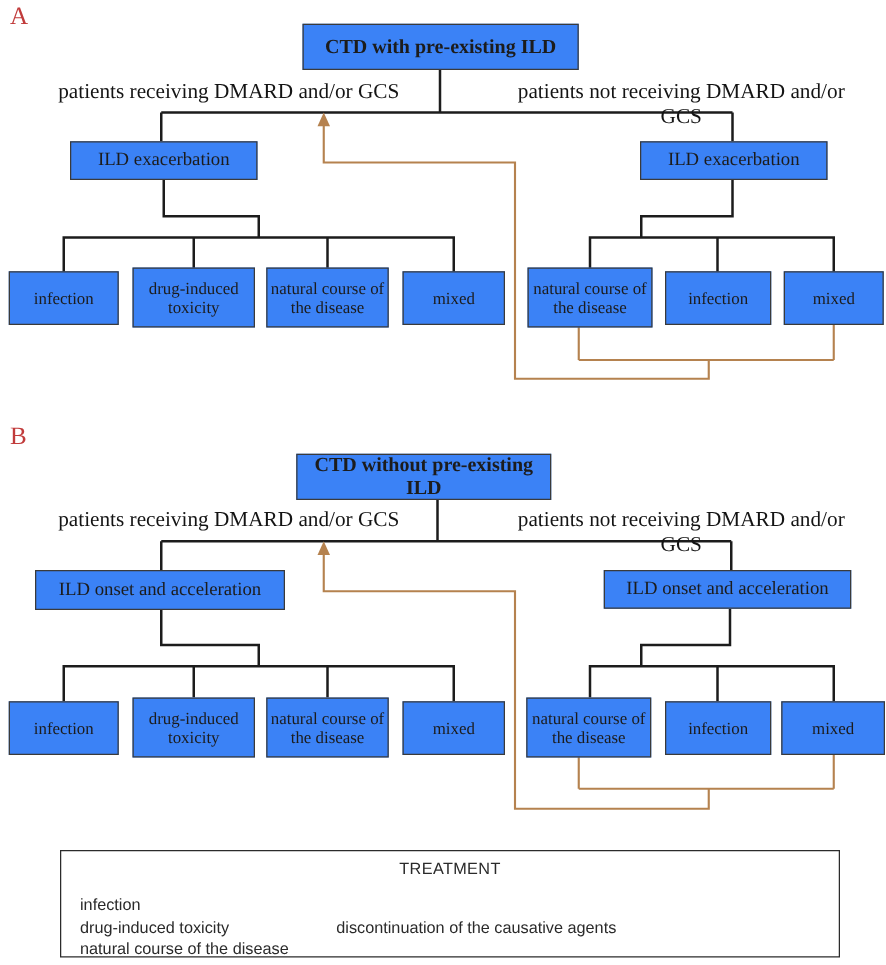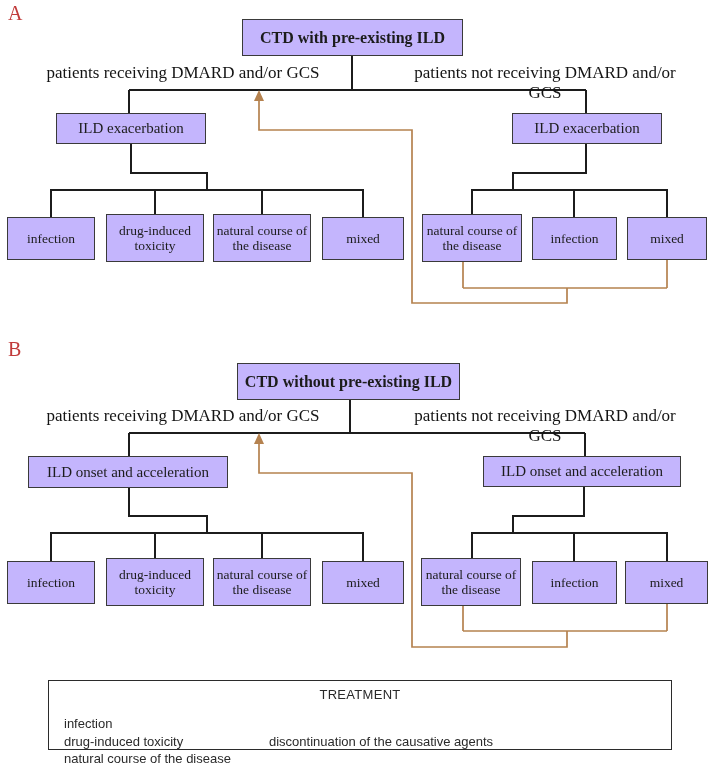--- a/index.html
+++ b/index.html
@@ -2,35 +2,35 @@
 <html><head>
 <meta charset="utf-8">
 <style>
   html,body { margin:0; padding:0; background:#ffffff; }
   .canvas {
     position:relative; width:709px; height:772px; background:#ffffff;
     font-family:"Liberation Serif", serif; color:#1c1c1c; overflow:hidden;
   }
   .wires { position:absolute; left:0; top:0; width:709px; height:772px; }
   .box {
-    position:absolute; border:1.6px solid #3a3a3a; background:#c4b5fd;
+    position:absolute; border:1.6px solid #3a3a3a; background:#3b82f6;
     display:flex; align-items:center; justify-content:center; text-align:center;
     box-sizing:border-box; line-height:1.12;
   }
   .root-box  { font-weight:bold; font-size:16px; }
   .node-box  { font-size:15px; }
   .leaf-box  { font-size:13.5px; padding:2px; }
   .panel-label {
     position:absolute; font-size:20px; color:#c13b3b; font-family:"Liberation Serif", serif;
   }
   .branch-label {
     position:absolute; width:280px; text-align:center; font-size:17px; color:#141414;
   }
   .treatment-box {
-    position:absolute; left:48px; top:680px; width:624px; height:70px;
+    position:absolute; left:48px; top:680px; width:624px; height:86px;
     border:1.8px solid #2b2b2b; box-sizing:border-box; background:#ffffff;
     font-family:"Liberation Sans", sans-serif; font-size:13px; color:#2a2a2a;
   }
   .treatment-title { text-align:center; margin-top:6px; letter-spacing:0.3px; }
   .treatment-rows { margin-top:13px; padding-left:15px; }
   .treatment-row { display:grid; grid-template-columns:205px 1fr; height:17.4px; align-items:center; }
 </style>
 </head>
 <body>
 
@@ -73,21 +73,21 @@
   <div class="box leaf-box" style="left:106px; top:214px; width:98px; height:48px;">drug-induced toxicity</div>
   <div class="box leaf-box" style="left:213px; top:214px; width:98px; height:48px;">natural course of the disease</div>
   <div class="box leaf-box" style="left:322px; top:217px; width:82px; height:43px;">mixed</div>
 
   <div class="box leaf-box" style="left:422px; top:214px; width:100px; height:48px;">natural course of the disease</div>
   <div class="box leaf-box" style="left:532px; top:217px; width:85px; height:43px;">infection</div>
   <div class="box leaf-box" style="left:627px; top:217px; width:80px; height:43px;">mixed</div>
 
   <div class="panel-label" style="left:8px; top:338px;">B</div>
 
-  <div class="box root-box" style="left:237px; top:363px; width:223px; height:37px;">CTD without pre-existing ILD</div>
+  <div class="box root-box" style="left:237px; top:363px; width:204px; height:37px;">CTD without pre-existing ILD</div>
 
   <div class="branch-label" style="left:43px; top:406px;">patients receiving DMARD and/or GCS</div>
   <div class="branch-label" style="left:405px; top:406px;">patients not receiving DMARD and/or GCS</div>
 
   <div class="box node-box" style="left:28px; top:456px; width:200px; height:32px;">ILD onset and acceleration</div>
   <div class="box node-box" style="left:483px; top:456px; width:198px; height:31px;">ILD onset and acceleration</div>
 
   <div class="box leaf-box" style="left:7px; top:561px; width:88px; height:43px;">infection</div>
   <div class="box leaf-box" style="left:106px; top:558px; width:98px; height:48px;">drug-induced toxicity</div>
   <div class="box leaf-box" style="left:213px; top:558px; width:98px; height:48px;">natural course of the disease</div>

